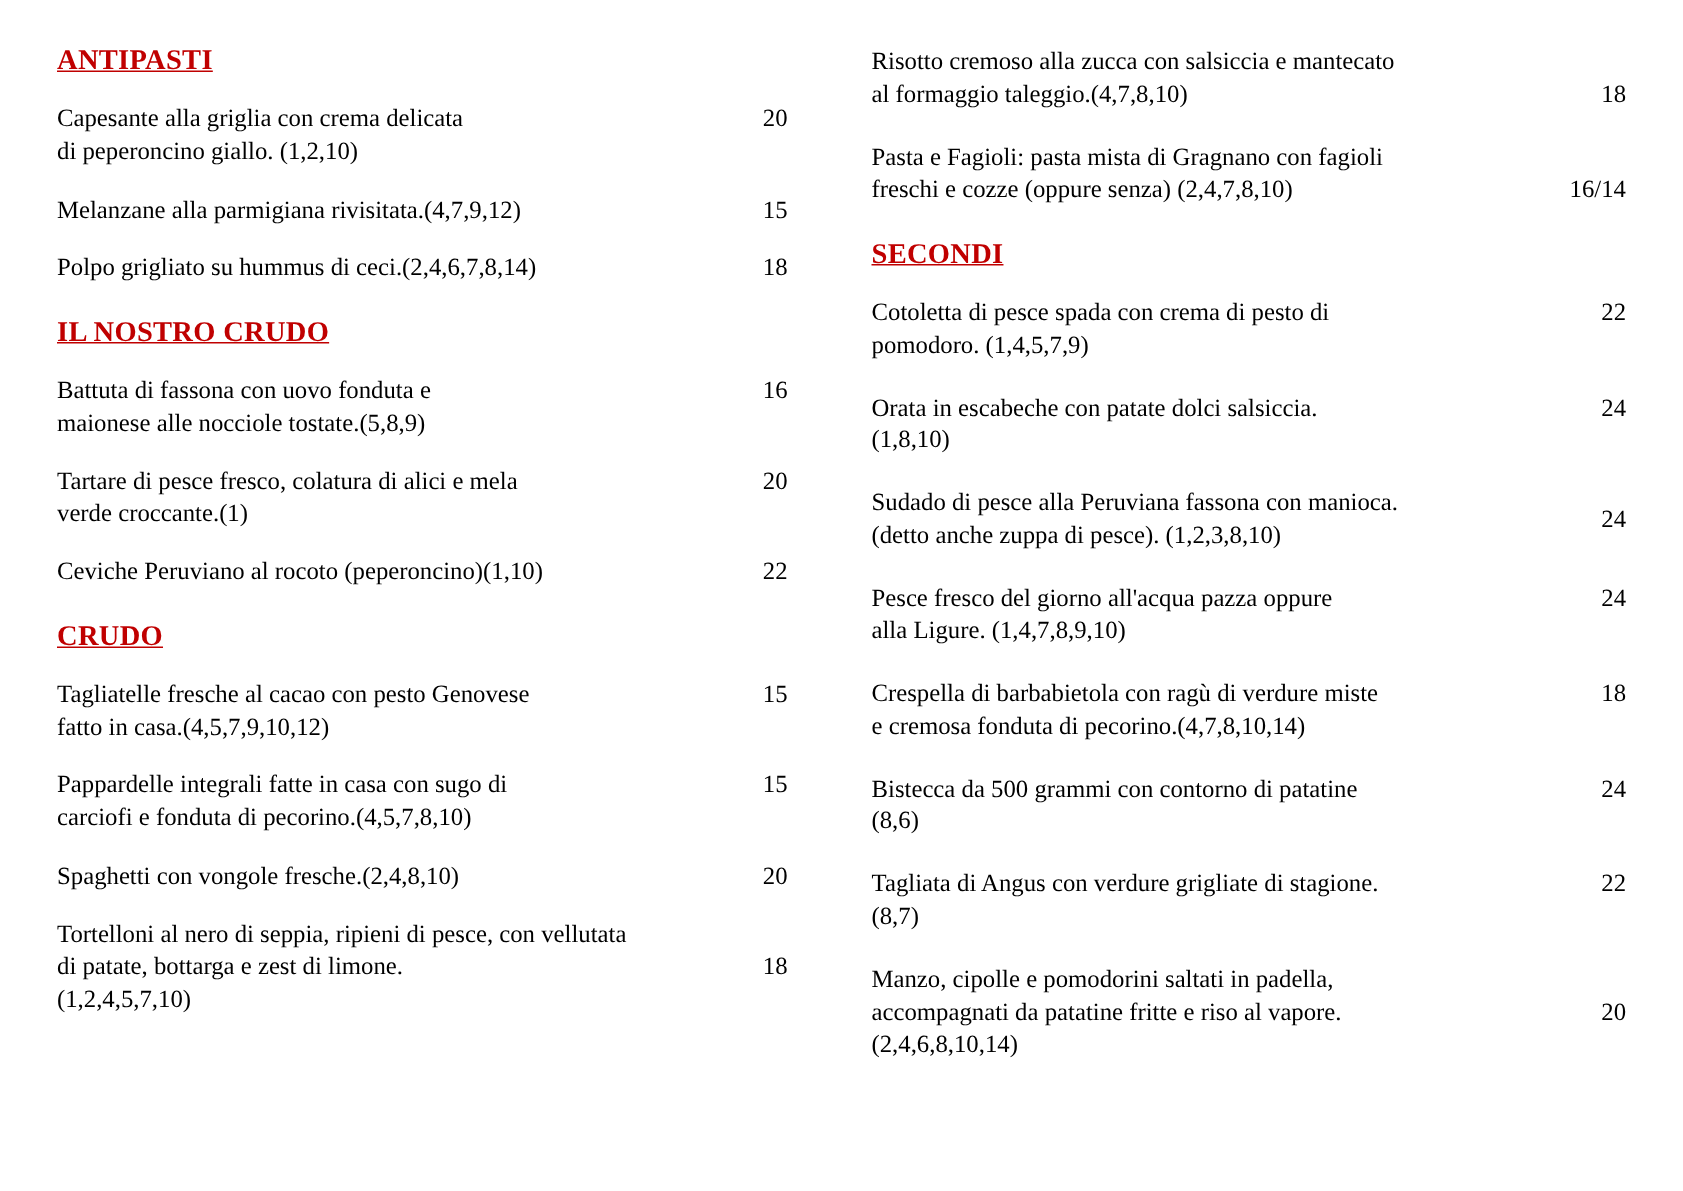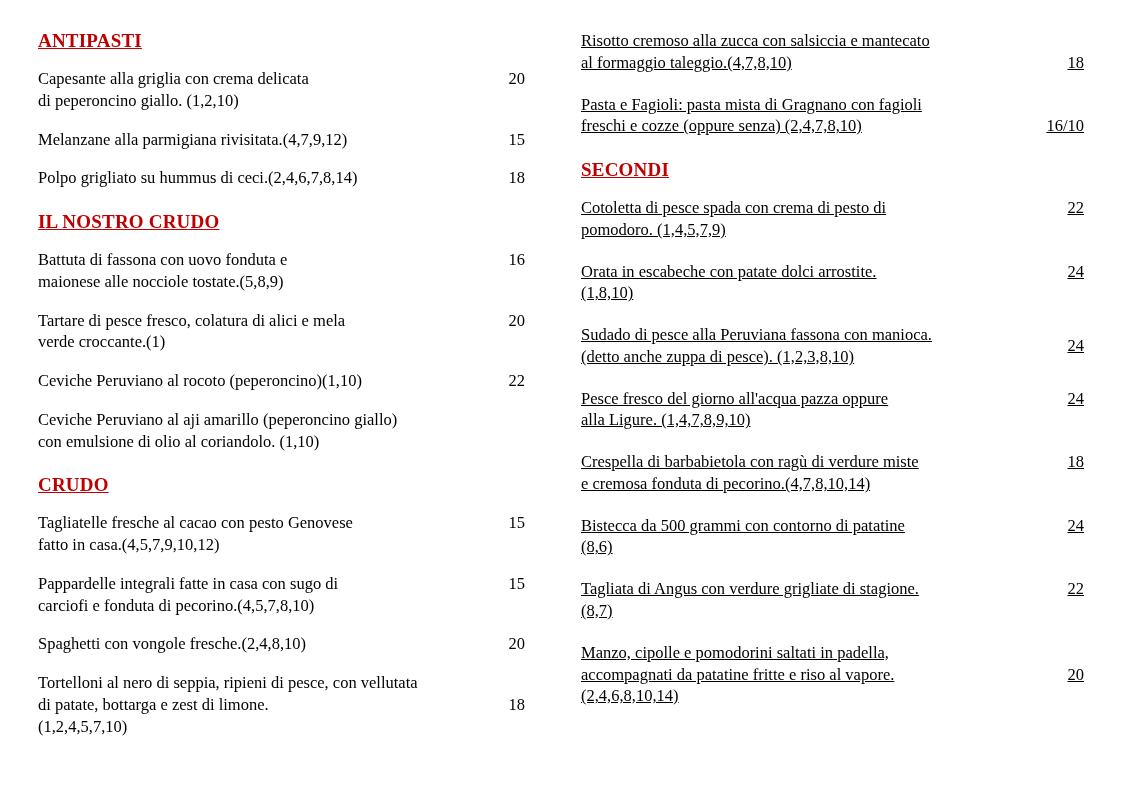--- a/index.html
+++ b/index.html
@@ -29,21 +29,20 @@
   .col {
     box-sizing: border-box;
   }
   .col-left {
     width: 545px;
     padding: 30px 20px 0 38px;
   }
   .col-right {
     width: 577px;
     padding: 30px 38px 0 36px;
-    text-decoration: underline;
   }
   .section-heading {
     color: #c00000;
     font-weight: bold;
     font-size: 19px;
     text-decoration: underline;
     letter-spacing: 0.2px;
     margin: 0 0 16px 0;
     display: inline-block;
   }
@@ -132,25 +131,20 @@
         </li>
         <li class="item">
           <span class="item-name">Tartare di pesce fresco, colatura di alici e mela
 verde croccante.(1)</span>
           <span class="item-price align-top-price">20</span>
         </li>
         <li class="item">
           <span class="item-name">Ceviche Peruviano al rocoto (peperoncino)(1,10)</span>
           <span class="item-price price-mid">22</span>
         </li>
-        <li class="item">
-          <span class="item-name">Ceviche Peruviano al aji amarillo (peperoncino giallo)
-con emulsione di olio al coriandolo. (1,10)</span>
-          <span class="item-price align-top-price"></span>
-        </li>
       </ul>
 
       <div class="heading-wrap spaced">
         <div class="section-heading">CRUDO</div>
       </div>
       <ul class="items">
         <li class="item">
           <span class="item-name">Tagliatelle fresche al cacao con pesto Genovese
 fatto in casa.(4,5,7,9,10,12)</span>
           <span class="item-price align-top-price">15</span>
@@ -178,35 +172,35 @@
 
       <ul class="items">
         <li class="item">
           <span class="item-name">Risotto cremoso alla zucca con salsiccia e mantecato
 al formaggio taleggio.(4,7,8,10)</span>
           <span class="item-price price-bottom">18</span>
         </li>
         <li class="item">
           <span class="item-name">Pasta e Fagioli: pasta mista di Gragnano con fagioli
 freschi e cozze (oppure senza) (2,4,7,8,10)</span>
-          <span class="item-price price-bottom">16/10</span>
+          <span class="item-price price-bottom">16/14</span>
         </li>
       </ul>
 
       <div class="heading-wrap spaced">
         <div class="section-heading">SECONDI</div>
       </div>
       <ul class="items">
         <li class="item">
           <span class="item-name">Cotoletta di pesce spada con crema di pesto di
  pomodoro. (1,4,5,7,9)</span>
           <span class="item-price align-top-price">22</span>
         </li>
         <li class="item">
-          <span class="item-name">Orata in escabeche con patate dolci arrostite.
+          <span class="item-name">Orata in escabeche con patate dolci salsiccia.
 (1,8,10)</span>
           <span class="item-price align-top-price">24</span>
         </li>
         <li class="item">
           <span class="item-name">Sudado di pesce alla Peruviana fassona con manioca.
 (detto anche zuppa di pesce). (1,2,3,8,10)</span>
           <span class="item-price price-mid">24</span>
         </li>
         <li class="item">
           <span class="item-name">Pesce fresco del giorno all'acqua pazza oppure

